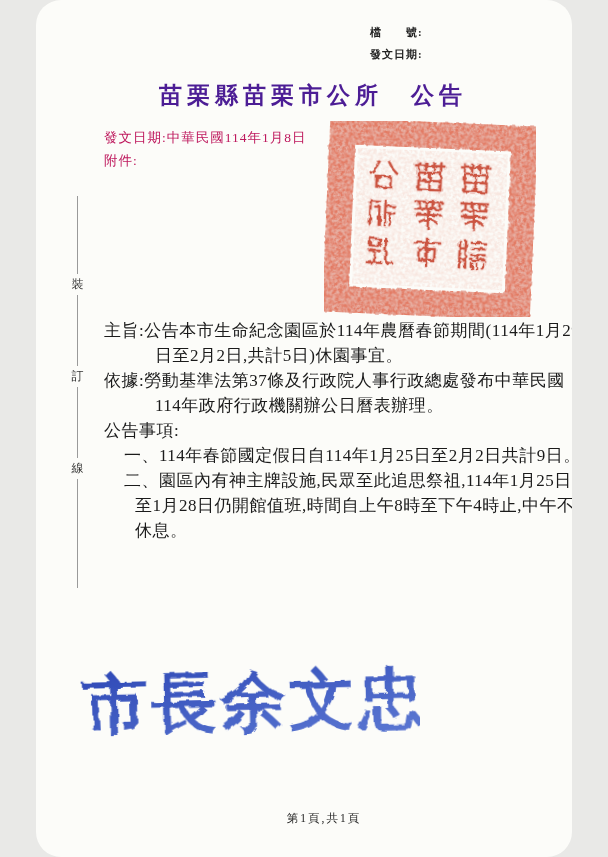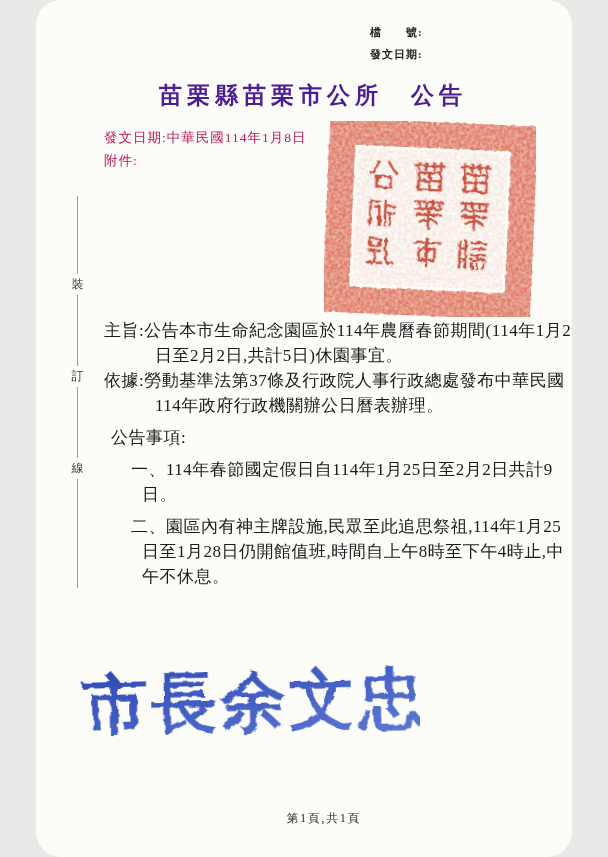--- a/index.html
+++ b/index.html
@@ -24,23 +24,23 @@
   .bindchar{position:absolute;left:-7px;width:15px;text-align:center;font-size:12px;
             background:#fcfcf9;padding:4px 0;color:#333;line-height:13px;}
   .bindchar.c0{top:78px;} .bindchar.c1{top:170px;} .bindchar.c2{top:262px;}
   
   .seal{position:absolute;top:121px;left:288px;width:212px;height:196px;
         mix-blend-mode:multiply;}
   
   .bodytext{position:absolute;left:68px;top:318px;width:481px;font-size:17px;
             line-height:25px;letter-spacing:0.5px;color:#1b1b1b;}
   .para{margin:0;padding-left:3em;text-indent:-3em;}
-  .plainline{margin:7px;}
+  .plainline{margin:0;}
   .items{margin-left:20px;}
-  .item{margin:7px;padding-left:11px;text-indent:-11px;}
+  .item{margin:0;padding-left:11px;text-indent:-11px;}
   
   .sig{position:absolute;left:44px;top:638px;width:340px;height:118px;
        mix-blend-mode:multiply;}
   .sig text{font-family:"Liberation Serif","DejaVu Serif",serif;}
   
   .footer{position:absolute;left:0;right:0;top:811px;text-align:center;
           font-size:11.5px;letter-spacing:2px;color:#222;padding-left:40px;}
 </style>
 </head>
 <body>

